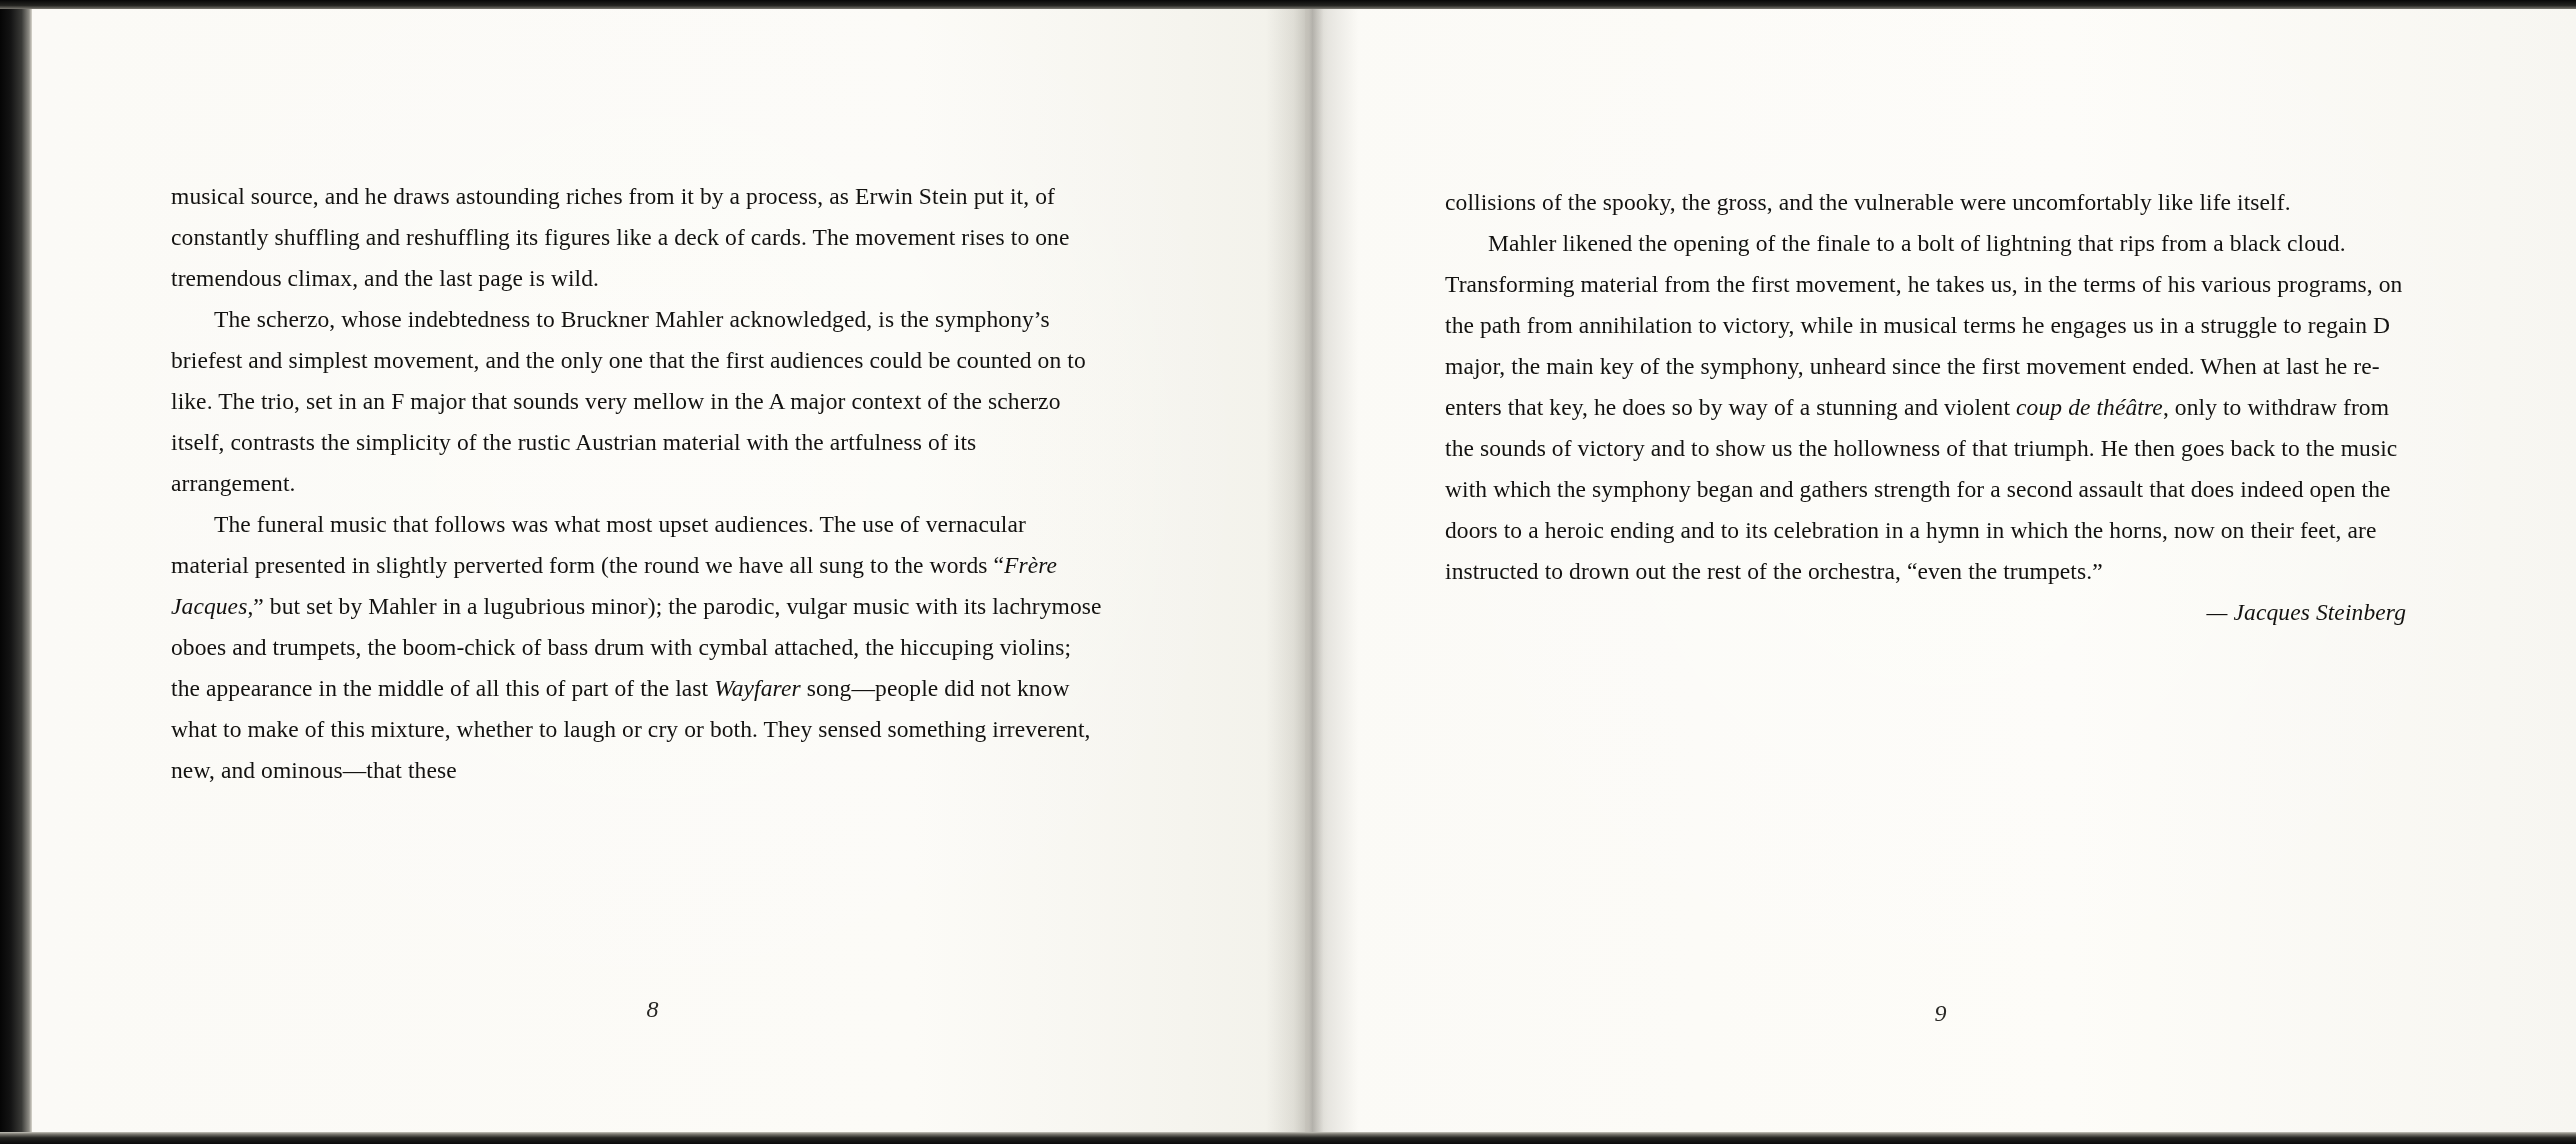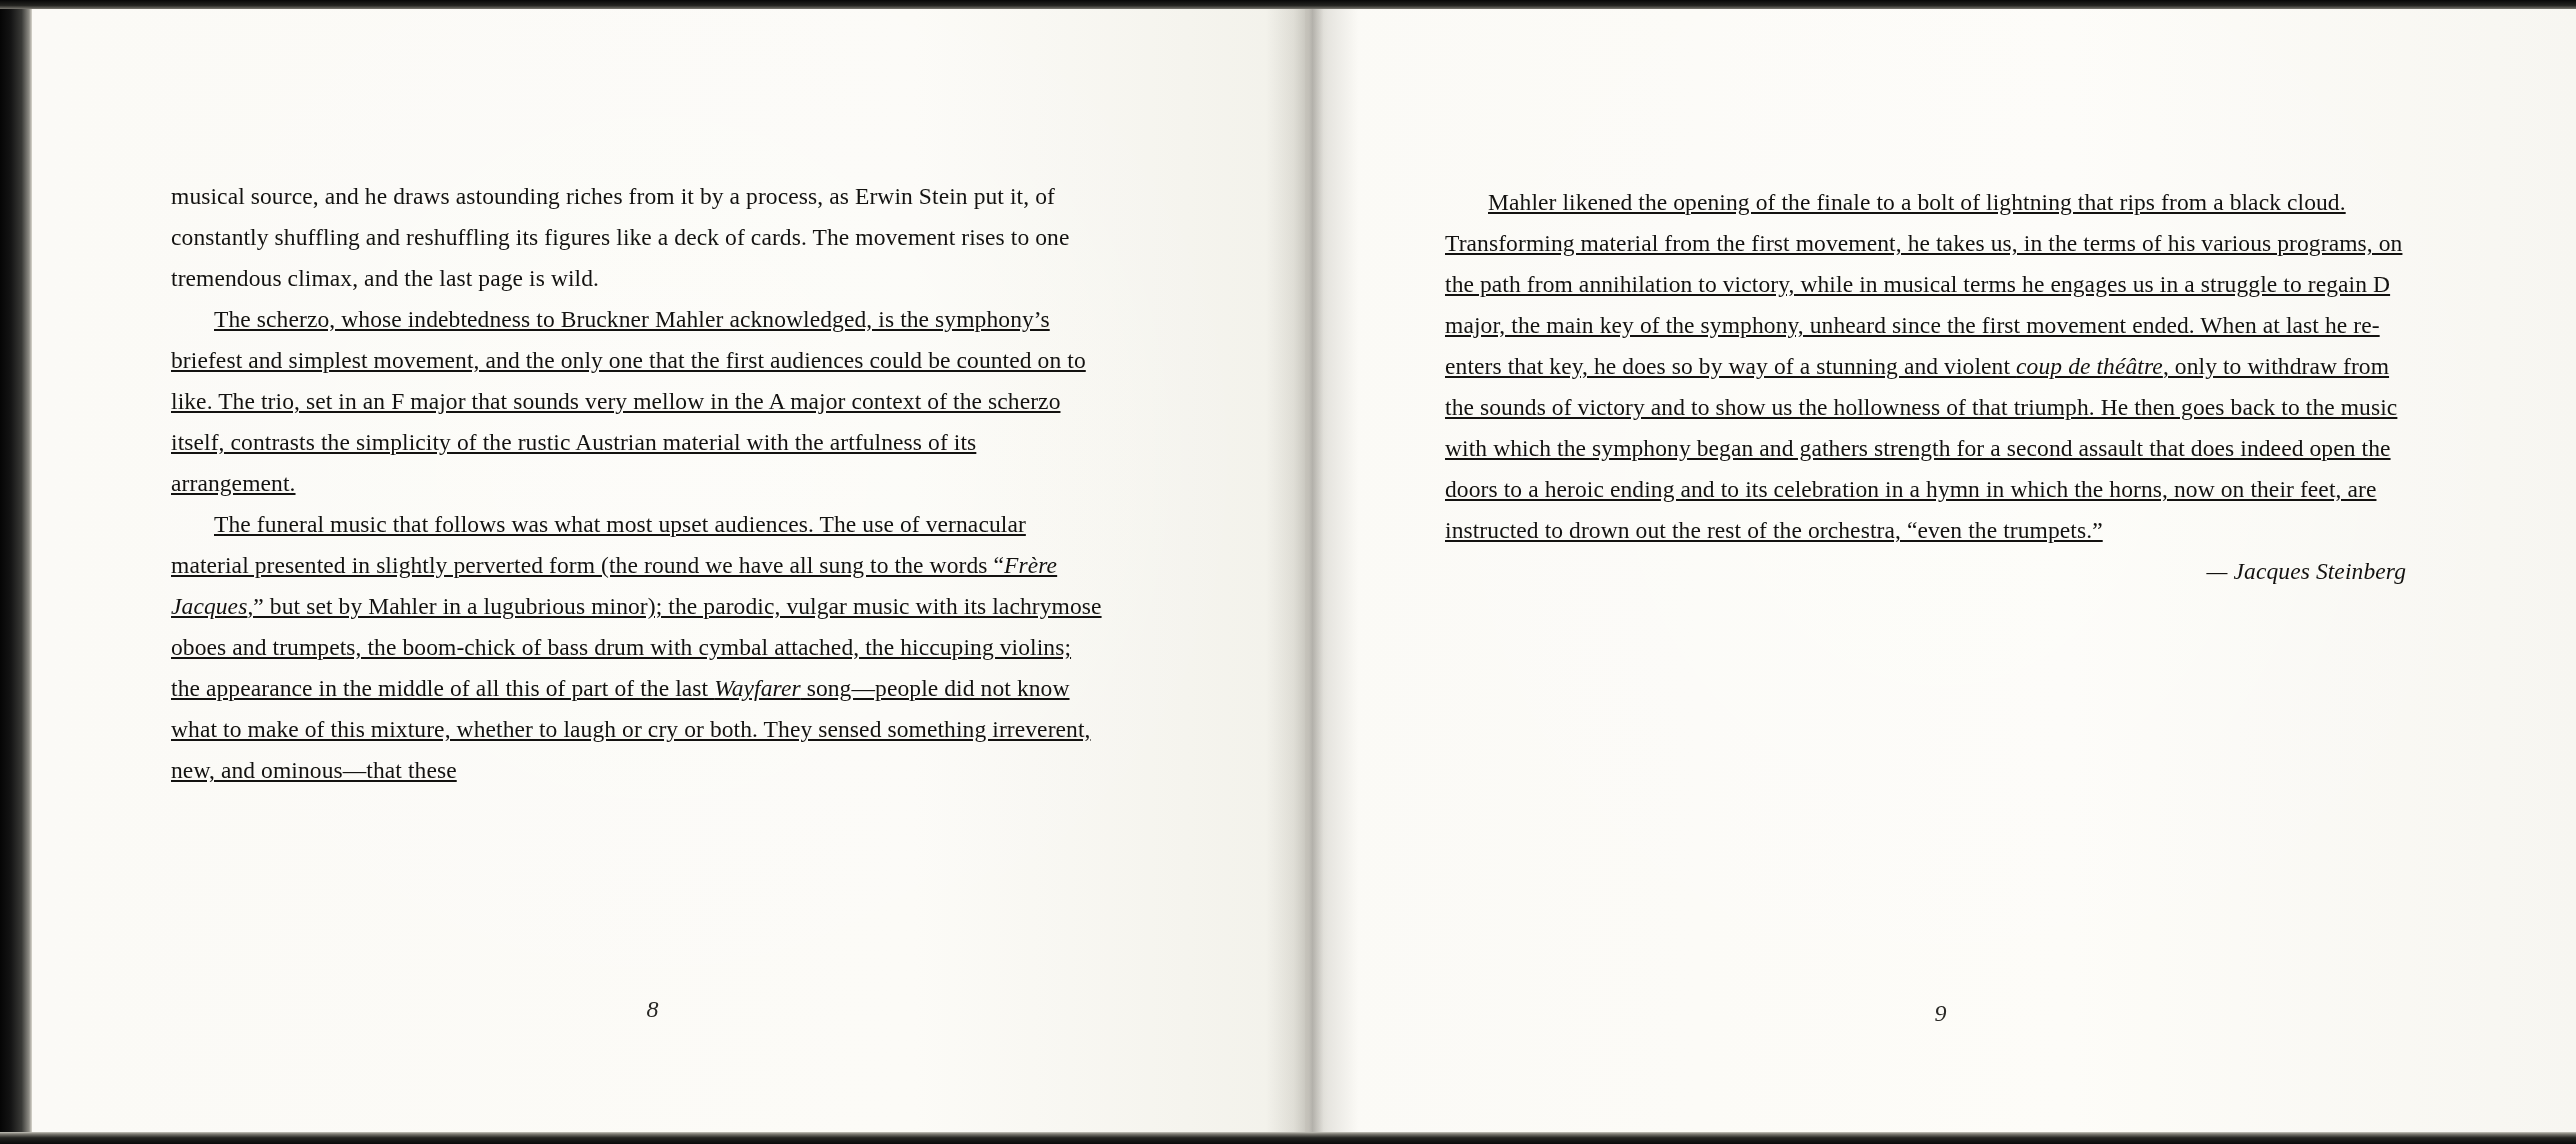--- a/index.html
+++ b/index.html
@@ -96,21 +96,20 @@
   .col-right {
     left: 1445px;
     top: 182px;
     width: 961px;
   }
   p {
     margin: 0;
   }
   p.indent {
     text-indent: 43px;
-    text-decoration: underline;
   }
   .attribution {
     text-align: right;
     margin-top: 0px;
     font-style: italic;
   }
   .folio {
     position: absolute;
     font-family: "Liberation Serif", serif;
     font-style: italic;
@@ -153,20 +152,21 @@
     </div>
 
     <div class="folio folio-left">8</div>
   </div>
 
   <div class="page page-right">
     <div class="paper-tint"></div>
   </div>
 
   <div class="text-col col-right">
+    <p>collisions of the spooky, the gross, and the vulnerable were uncomfortably like life itself.</p>
     <p class="indent">Mahler likened the opening of the finale to a bolt of lightning that rips from a black cloud. Transforming material from the first movement, he takes us, in the terms of his various programs, on the path from annihilation to victory, while in musical terms he engages us in a struggle to regain D major, the main key of the symphony, unheard since the first movement ended. When at last he re-enters that key, he does so by way of a stunning and violent <i>coup de théâtre</i>, only to withdraw from the sounds of victory and to show us the hollowness of that triumph. He then goes back to the music with which the symphony began and gathers strength for a second assault that does indeed open the doors to a heroic ending and to its celebration in a hymn in which the horns, now on their feet, are instructed to drown out the rest of the orchestra, “even the trumpets.”</p>
     <p class="attribution">— Jacques Steinberg</p>
   </div>
 
   <div class="folio folio-right">9</div>
 
   <div class="gutter"></div>
   <div class="left-edge"></div>
   <div class="top-edge"></div>
   <div class="bottom-edge"></div>

